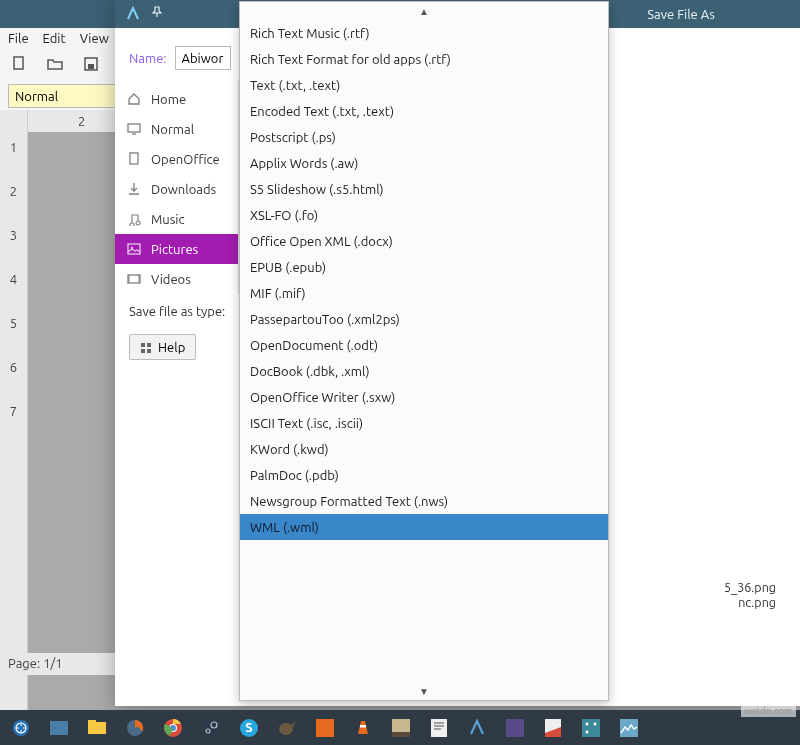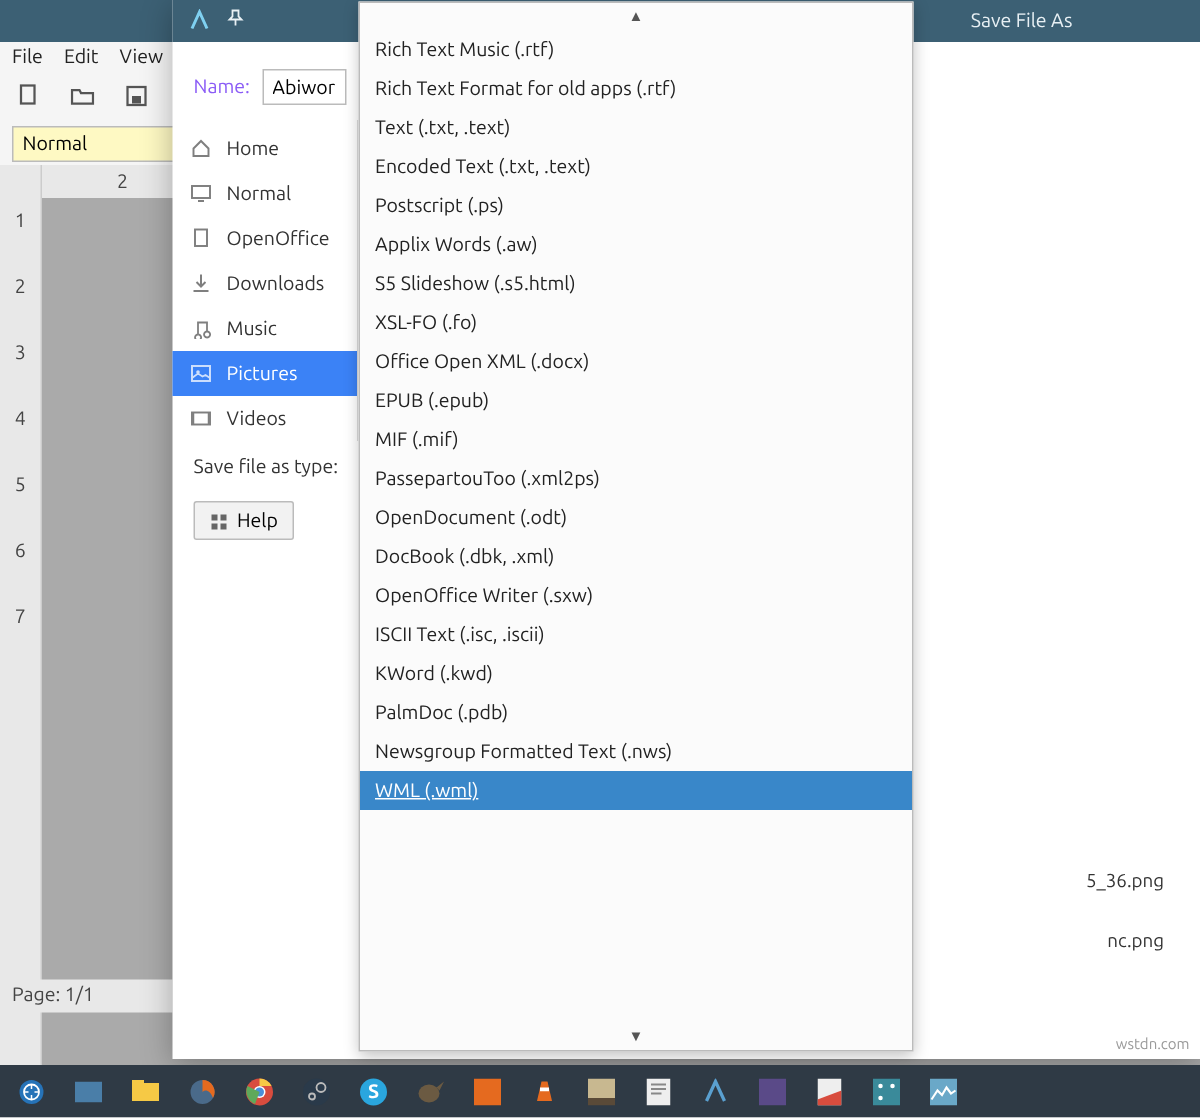--- a/index.html
+++ b/index.html
@@ -28,41 +28,41 @@
 .dialog-titlebar .left-icons { display:flex; gap:10px; padding:0 10px;}
 .dialog-titlebar .title { position:absolute; left:50%; transform:translateX(-50%);}
 .dialog-titlebar .title { left: auto; right: 85px; transform:none;}
 .dlg-inner { display:flex; flex-direction:column; width:100%; }
 .name-row { display:flex; align-items:center; gap:8px; padding: 18px 14px 10px;}
 .name-row label { color:#8b5cf6; }
 .name-row input { flex:0 0 auto; width: 56px; border:1px solid #bbb; padding:4px 6px; }
 .main-area { flex:1; display:flex; }
 .places { width: 124px; border-right:1px solid #ddd; padding-top:4px;}
 .place-item { display:flex; align-items:center; gap:10px; padding:8px 12px; color:#333; cursor:default;}
-.place-item.selected { background:#3b82f6; color:#fff;}
+.place-item.selected { background:#a21caf; color:#fff;}
 .place-ico { width:14px; height:14px; display:inline-flex; align-items:center; justify-content:center; opacity:0.75;}
 .file-area { flex:1; background:#fff; position:relative; padding:10px;}
 .file-snippet { position:absolute; right: 24px; font-size:12.5px; color:#333;}
 .bottom-row { display:flex; align-items:center; gap:10px; padding: 10px 14px 16px;}
 .bottom-row .lbl { color:#333; }
 .help-btn { border:1px solid #bbb; background:#f2f2f2; padding:5px 10px; border-radius:2px; cursor:pointer; display:flex; gap:6px; align-items:flex-end;}
 
 
 .dropdown { position:absolute; left: 239px; top: 1px; width: 370px; height: 700px; background:#fbfbfb; border:1px solid #bbb; box-shadow:0 3px 10px rgba(0,0,0,0.25); display:flex; flex-direction:column;}
 .dd-scroll-ind { height:18px; display:flex; align-items:center; justify-content:center; color:#555; font-size:10px;}
 .dd-body { flex:1; overflow:hidden;}
 .dd-item { padding: 6px 10px; color:#222; cursor:default;}
-.dd-item.sel { background:#3987c9; color:#ffffff;text-decoration:underline;}
+.dd-item.sel { background:#3987c9; color:#0f172a;}
 
 
 .taskbar { position:absolute; bottom:0; left:0; width:800px; height:35px; background:#2f3a45; display:flex; align-items:center; gap:16px; padding:0 10px;}
 .tb-item { width:22px; height:22px; display:inline-flex; align-items:center; justify-content:center; color:#ccc; border-radius:3px;}
 svg { display:block;}
 
-.watermark { position:absolute; right:4px; bottom:43px; font-size:10px; color:#999; background:rgba(255,255,255,0.6); padding:1px 3px;}
+.watermark { position:absolute; right:4px; bottom:28px; font-size:10px; color:#999; background:rgba(255,255,255,0.6); padding:1px 3px;}
 </style>
 </head>
 <body>
 
 <div class="editor">
   <div class="editor-titlebar"></div>
   <div class="editor-menu">
     <span>File</span>
     <span>Edit</span>
     <span>View</span>
@@ -190,21 +190,21 @@
               <svg width="14" height="14" viewBox="0 0 14 14">
                 <rect x="1" y="3" width="12" height="8" fill="none" stroke="#555" stroke-width="1.3"></rect>
                 <path d="M2 3 v8 M12 3 v8" stroke="#555" stroke-width="1"></path>
               </svg>
             </span>
             <span>Videos</span>
           </div>
       </div>
       <div class="file-area">
         <span class="file-snippet" style="top:500px">5_36.png</span>
-        <span class="file-snippet" style="top:540px">nc.png</span>
+        <span class="file-snippet" style="top:515px">nc.png</span>
       </div>
     </div>
     <div class="bottom-row">
       <span class="lbl">Save file as type:</span>
       <div style="width:10px"></div>
     </div>
     <div class="bottom-row" style="padding-top:0">
       <button class="help-btn">
         <span>
             <svg width="12" height="12" viewBox="0 0 12 12">

